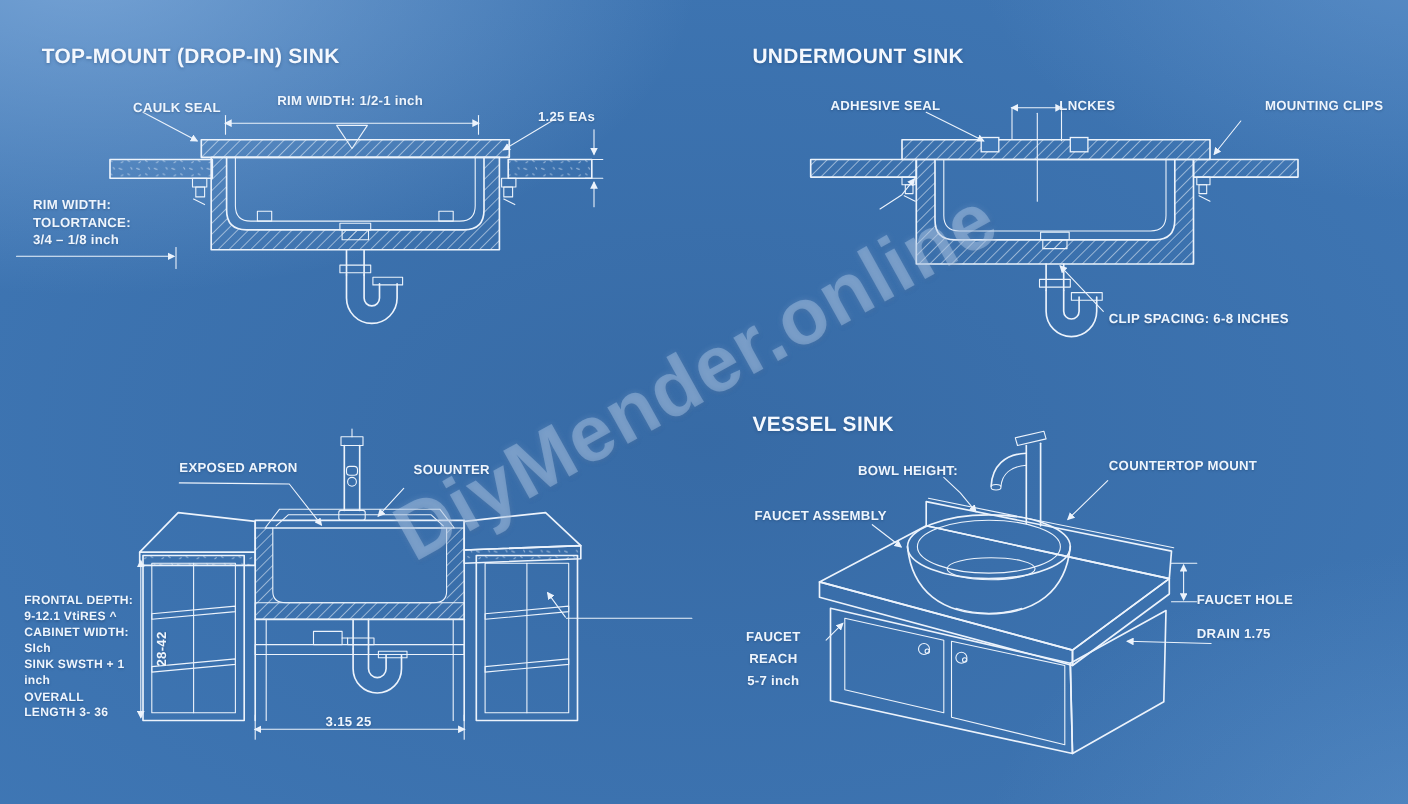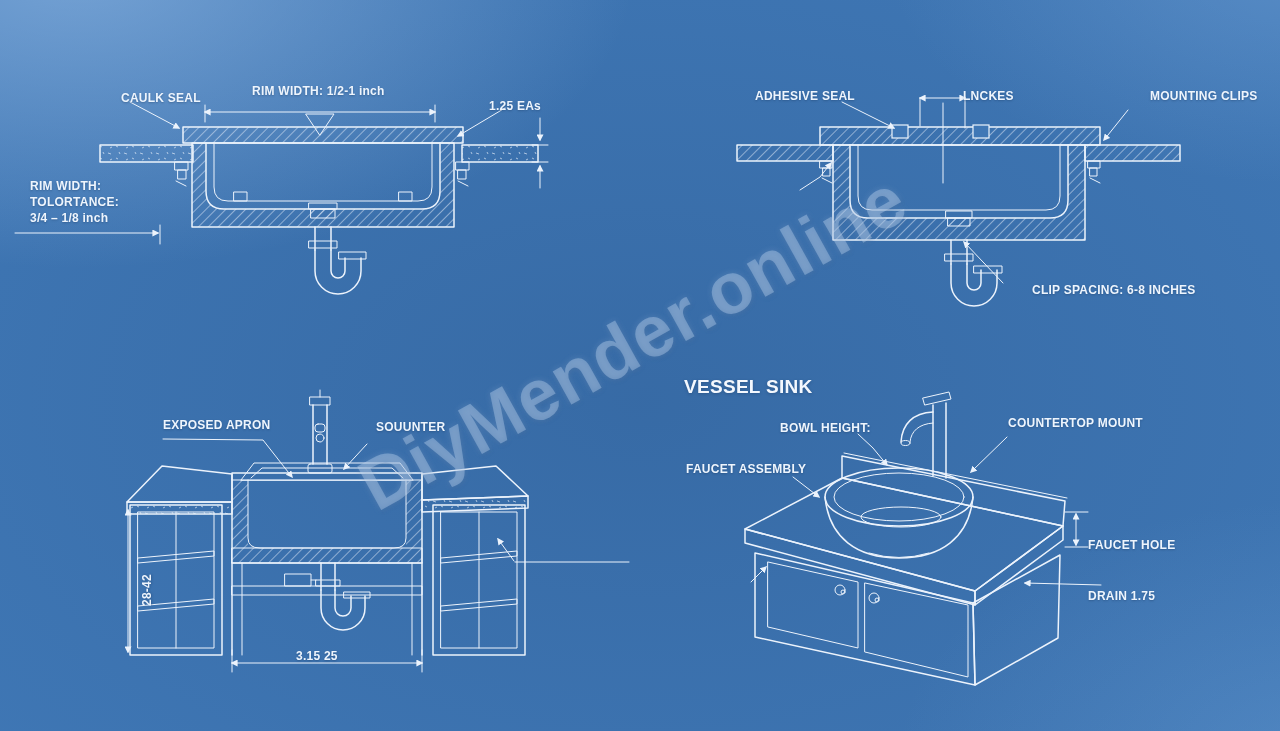--- a/index.html
+++ b/index.html
@@ -37,20 +37,22 @@
   .ln{stroke:#ecf3fc;stroke-width:1.5;fill:none;stroke-linejoin:round;stroke-linecap:round;}
   .ln1{stroke:#ecf3fc;stroke-width:1px;fill:none;stroke-linejoin:round;stroke-linecap:round;}
   .fh{stroke:none;}
   .mask{fill:#4078b6;stroke:#ecf3fc;stroke-width:1.2;}
 </style>
 </head>
 <body>
 
 <div id="stage">
 
+  <div class="title" style="left:38px;top:41px;">TOP-MOUNT (DROP-IN) SINK</div>
+  <div class="title" style="left:684px;top:41px;">UNDERMOUNT SINK</div>
   <div class="title" style="left:684px;top:376px;">VESSEL SINK</div>
 
   <svg style="left:10px;top:78px;" width="620" height="265" viewBox="0 0 620 265">
     <defs>
       <pattern id="h1" width="7" height="7" patternUnits="userSpaceOnUse" patternTransform="rotate(45)">
         <line x1="0" y1="0" x2="0" y2="7" stroke="rgba(238,244,252,.85)" stroke-width="1.1"></line>
       </pattern>
       <pattern id="s1" width="16" height="12" patternUnits="userSpaceOnUse">
         <path d="M2,3 l3,1 M10,8 l2,1 M13,2 l1,2 M6,9 l-2,1" stroke="rgba(238,244,252,.8)" stroke-width=".8" fill="none"></path>
       </pattern>
@@ -164,21 +166,21 @@
 
     <line class="ln1" x1="162" y1="24" x2="214" y2="50" marker-end="url(#a2)"></line>
     <line class="ln1" x1="448" y1="32" x2="424" y2="62" marker-end="url(#a2)"></line>
     <polyline class="ln1" points="120,112 140,99 151,85" marker-end="url(#a2)"></polyline>
     <line class="ln1" x1="323" y1="205" x2="284" y2="164" marker-end="url(#a2)"></line>
   </svg>
 
   <div class="lbl" style="left:755px;top:89px;">ADHESIVE SEAL</div>
   <div class="lbl" style="left:963px;top:89px;text-align:center;">LNCKES</div>
   <div class="lbl" style="left:1102px;top:89px;padding-left:48px;">MOUNTING CLIPS</div>
-  <div class="lbl" style="left:1008px;top:283px;margin-left:24px;">CLIP SPACING: 6-8 INCHES</div>
+  <div class="lbl" style="left:1008px;top:283px;">CLIP SPACING: 6-8 INCHES</div>
 
   <svg style="left:15px;top:390px;" width="640" height="320" viewBox="0 0 640 320">
     <defs>
       <pattern id="h3" width="7" height="7" patternUnits="userSpaceOnUse" patternTransform="rotate(45)">
         <line x1="0" y1="0" x2="0" y2="7" stroke="rgba(238,244,252,.85)" stroke-width="1.1"></line>
       </pattern>
       <pattern id="s3" width="16" height="12" patternUnits="userSpaceOnUse">
         <path d="M2,3 l3,1 M10,8 l2,1 M13,2 l1,2 M6,9 l-2,1" stroke="rgba(238,244,252,.8)" stroke-width=".8" fill="none"></path>
       </pattern>
       <marker id="a3" viewBox="0 0 10 10" refX="8" refY="5" markerWidth="7" markerHeight="7" orient="auto-start-reverse">
@@ -243,20 +245,27 @@
     <line class="ln1" x1="113" y1="120" x2="113" y2="262" marker-start="url(#a3)" marker-end="url(#a3)"></line>
 
     <polyline class="ln1" points="148,49 248,50 277,87" marker-end="url(#a3)"></polyline>
     <line class="ln1" x1="352" y1="54" x2="329" y2="79" marker-end="url(#a3)"></line>
     <line class="ln1" x1="500" y1="172" x2="614" y2="172"></line>
     <line class="ln1" x1="499" y1="171" x2="483" y2="149" marker-end="url(#a3)"></line>
   </svg>
 
   <div class="lbl" style="left:163px;top:418px;">EXPOSED APRON</div>
   <div class="lbl" style="left:376px;top:420px;">SOUUNTER</div>
+  <div class="lbl blk r small" style="left:22px;top:539px;width:100px;">
+    <span>FRONTAL DEPTH:</span><br>
+    <span>9-12.1 VtiRES ^</span><br>
+    <span>CABINET WIDTH: SIch</span><br>
+    <span>SINK SWSTH + 1 inch</span><br>
+    <span>OVERALL LENGTH 3- 36</span>
+  </div>
   <div class="lbl rot c" style="left:117px;top:583px;width:60px;">28-42</div>
   <div class="lbl" style="left:296px;top:649px;">3.15 25</div>
 
   <svg style="left:655px;top:390px;" width="625" height="335" viewBox="0 0 625 335">
     <defs>
       <marker id="a4" viewBox="0 0 10 10" refX="8" refY="5" markerWidth="7" markerHeight="7" orient="auto-start-reverse">
         <path d="M0,0 L10,5 L0,10 z" fill="#ecf3fc"></path>
       </marker>
     </defs>
 
@@ -297,17 +306,21 @@
     <line class="ln1" x1="352" y1="47" x2="316" y2="82" marker-end="url(#a4)"></line>
     <polyline class="ln1" points="203,44 218,58 232,75" marker-end="url(#a4)"></polyline>
     <line class="ln1" x1="138" y1="87" x2="164" y2="107" marker-end="url(#a4)"></line>
     <line class="ln1" x1="96" y1="192" x2="111" y2="177" marker-end="url(#a4)"></line>
   </svg>
 
   <div class="lbl" style="left:780px;top:421px;">BOWL HEIGHT:</div>
   <div class="lbl" style="left:1008px;top:416px;">COUNTERTOP MOUNT</div>
   <div class="lbl" style="left:686px;top:462px;">FAUCET ASSEMBLY</div>
   <div class="lbl" style="left:1088px;top:538px;">FAUCET HOLE</div>
-  <div class="lbl" style="left:1088px;top:589px;">DRAIN 1.75</div>
+  <div class="lbl" style="left:1088px;top:569px;">DRAIN 1.75</div>
+  <div class="lbl blk c" style="left:659px;top:569px;width:88px;line-height:20px;">
+    <span>FAUCET REACH</span><br>
+    <span>5-7 inch</span>
+  </div>
 
   <div id="watermark">DiyMender.online</div>
 
 </div>
 
 </body></html>

